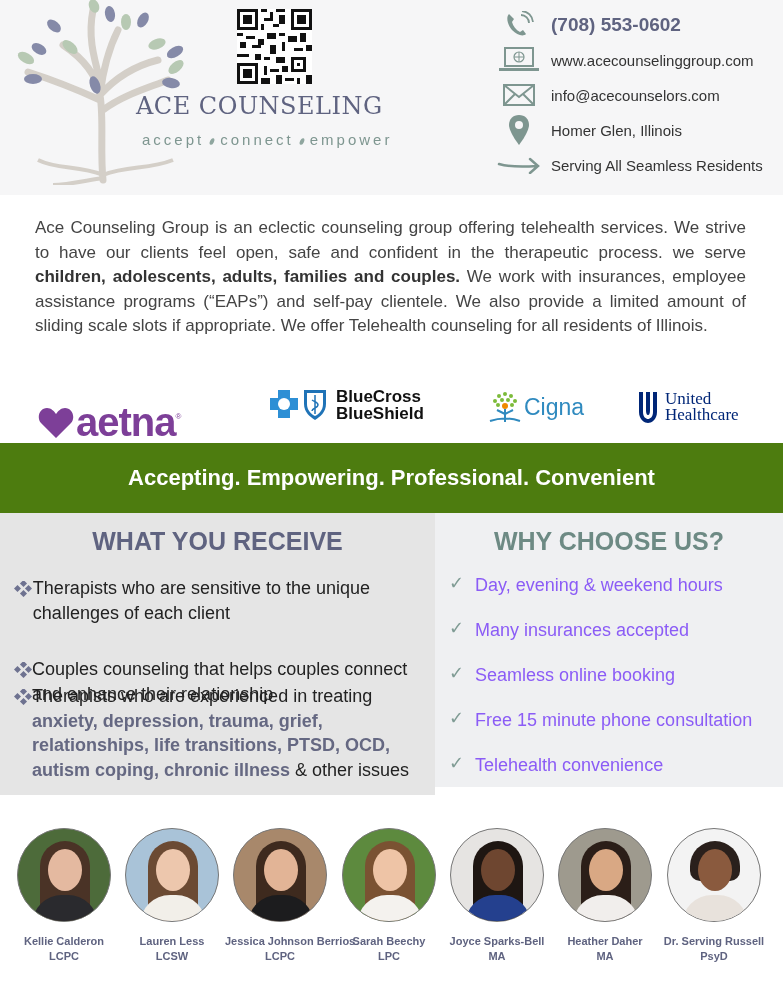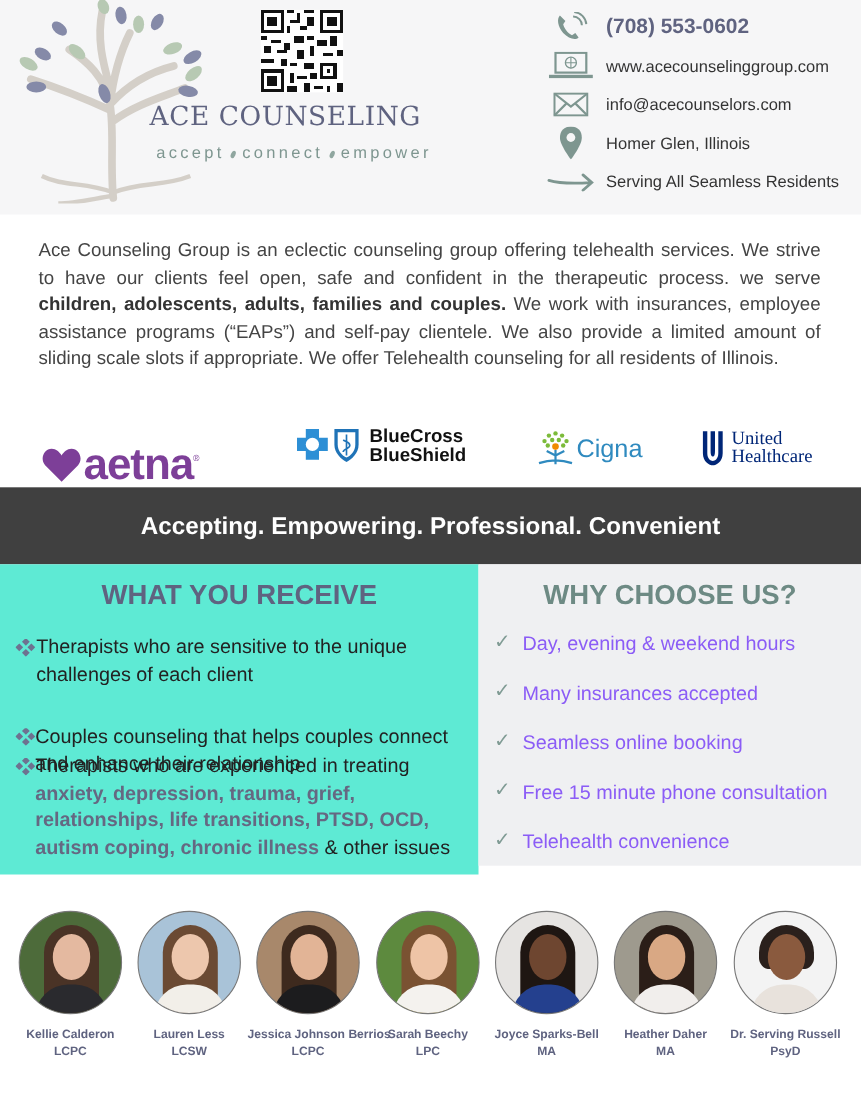--- a/index.html
+++ b/index.html
@@ -12,23 +12,23 @@
   .tagline .leaf { display: inline-block; width: 4px; height: 7px; background: #8fa69f; border-radius: 50%; transform: rotate(25deg); margin: 0 6px; }
   .contacts { position: absolute; left: 497px; top: 8px; }
   .contact { position: absolute; left: 0; height: 30px; display: flex; align-items: center; width: 280px; }
   .contact .ic { width: 44px; display: flex; justify-content: center; }
   .contact .txt { margin-left: 10px; font-size: 15px; color: #333; }
   .contact.phone .txt { font-size: 19px; font-weight: bold; color: #5f6380; }
   .intro { position: absolute; left: 35px; top: 216px; width: 711px; font-size: 17px; line-height: 24.5px; color: #444; text-align: justify; }
   .intro b { color: #333; }
   .insurers { position: absolute; left: 0; top: 378px; width: 783px; height: 62px; }
   .ins { position: absolute; display: flex; align-items: center; }
-  .band { position: absolute; left: 0; top: 443px; width: 783px; height: 70px; background: #404040; display: flex; align-items: center; justify-content: center; }
+  .band { position: absolute; left: 0; top: 443px; width: 783px; height: 70px; background: #4d7c0f; display: flex; align-items: center; justify-content: center; }
   .band span { color: #fff; font-size: 22px; font-weight: bold; }
-  .left-col { position: absolute; left: 0; top: 513px; width: 435px; height: 282px; background: #5eead4; }
+  .left-col { position: absolute; left: 0; top: 513px; width: 435px; height: 282px; background: #e5e5e5; }
   .right-col { position: absolute; left: 435px; top: 513px; width: 348px; height: 274px; background: #eff0f2; }
   .col-title { position: absolute; top: 14px; width: 100%; text-align: center; font-size: 25px; font-weight: bold; }
   .left-col .col-title { color: #5f6380; }
   .right-col .col-title { color: #6d8a84; }
   .recv-item { position: absolute; left: 14px; width: 410px; display: flex; }
   .recv-item .bullet { width: 26px; padding-top: 5px; }
   .recv-item .text { font-size: 18px; line-height: 24.5px; color: #222; }
   .recv-item .hl { color: #656882; font-weight: bold; }
   .why-item { position: absolute; left: 14px; display: flex; align-items: center; }
   .why-item .check { width: 26px; color: #7f9b94; font-size: 18px; margin-top: -6px; }

